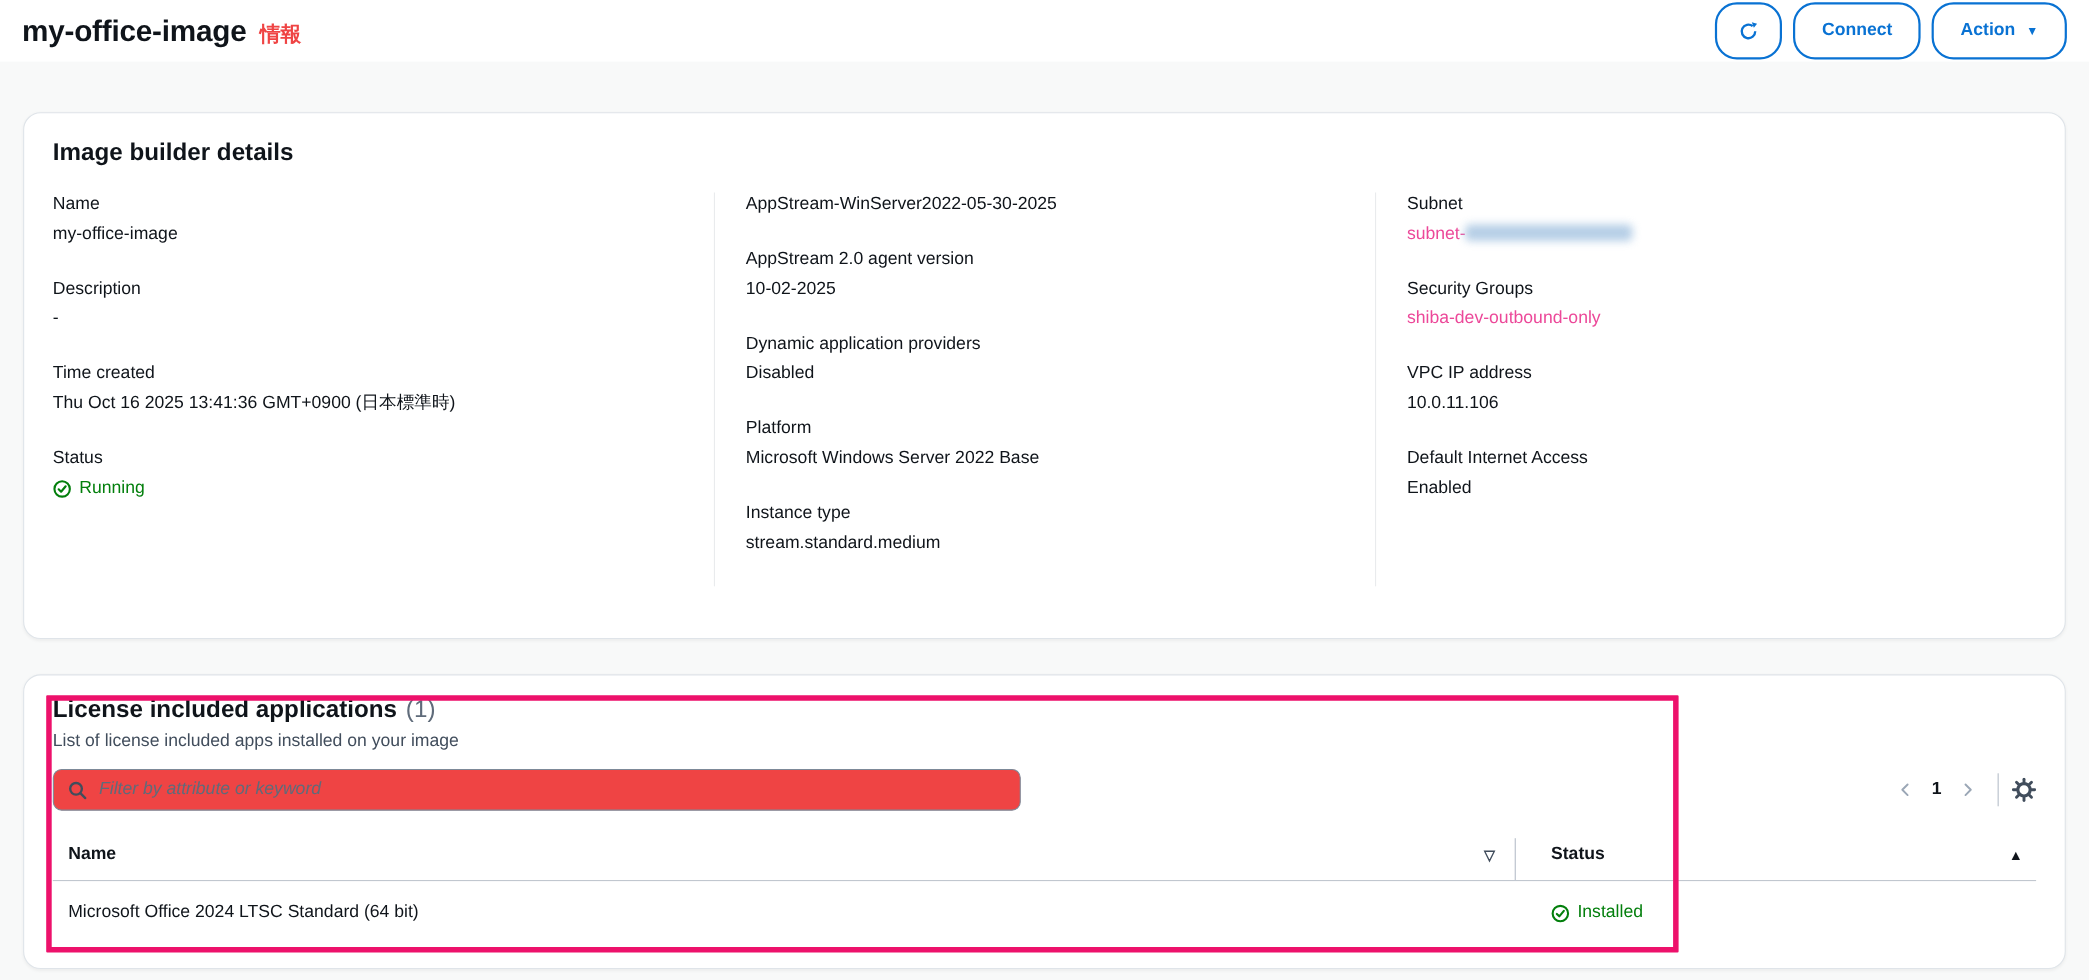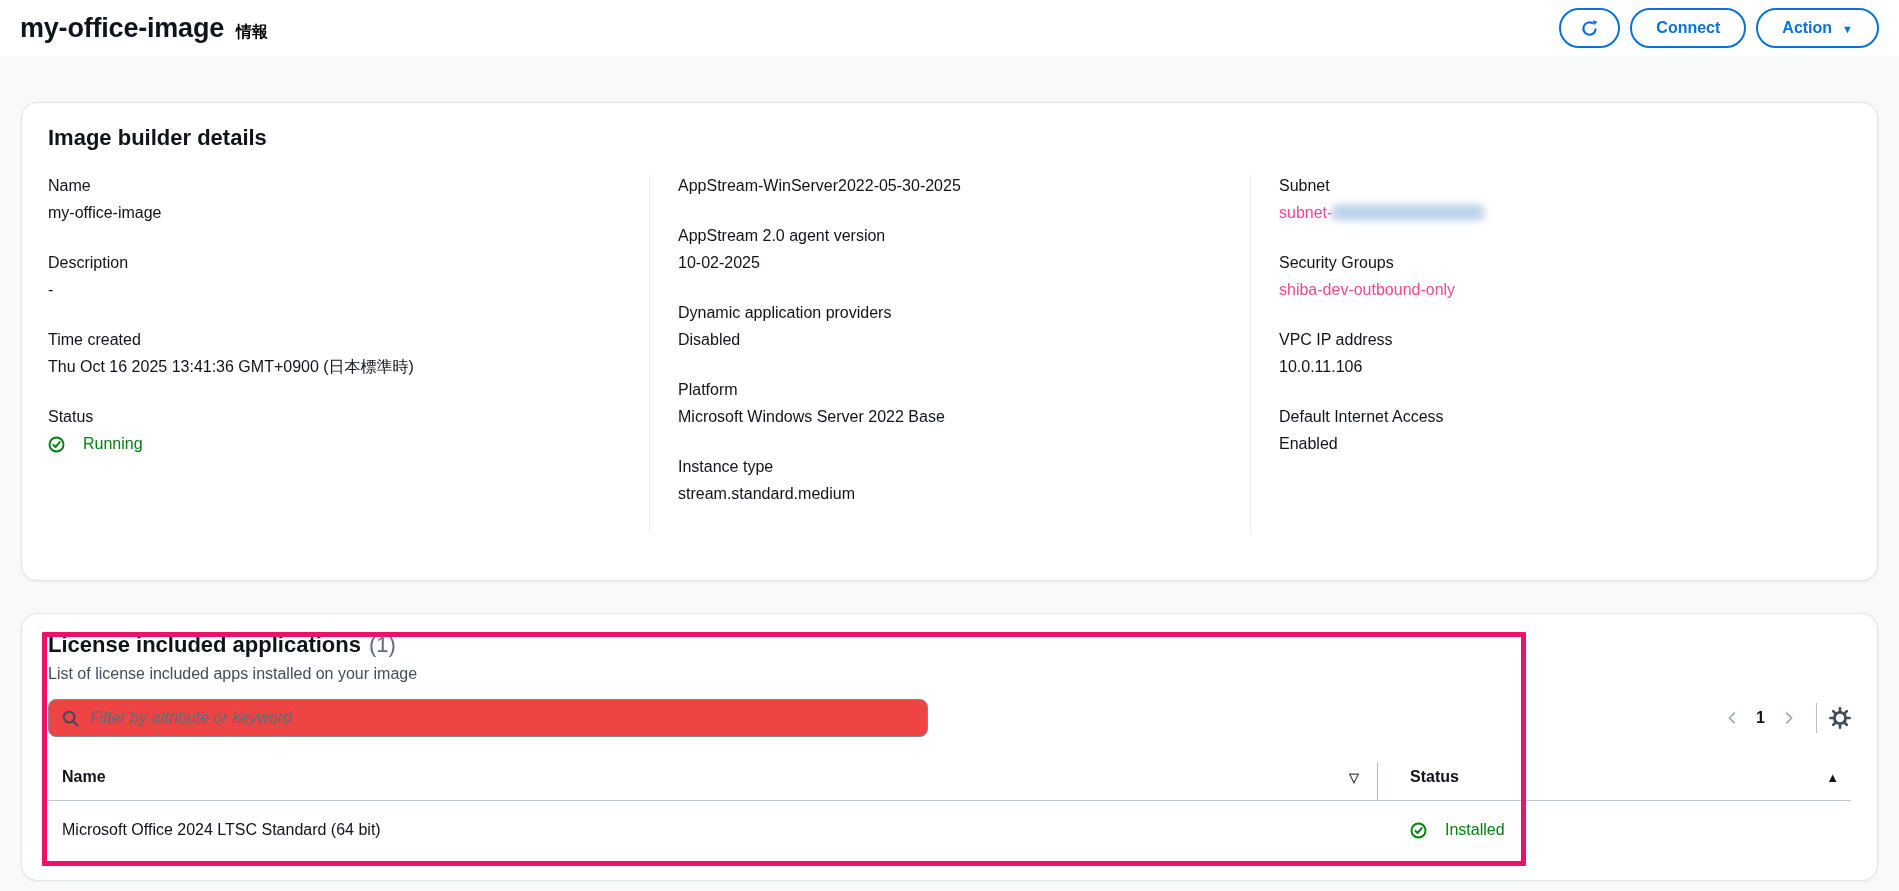--- a/index.html
+++ b/index.html
@@ -11,24 +11,24 @@
     color:#0f141a;
     -webkit-font-smoothing:antialiased;
   }
   
   .topbar {
     height:56px; padding:0 20px; background:#ffffff;
     display:flex; align-items:center; justify-content:space-between;
   }
   .title-wrap { display:flex; align-items:baseline; gap:12px; }
   .page-title { font-size:27px; font-weight:700; margin:0; letter-spacing:-0.2px; }
-  .info-link { color:#000000; font-size:16px; font-weight:700; text-decoration:none; cursor:pointer; }
+  .info-link { color:#ef4444; font-size:19px; font-weight:700; text-decoration:none; cursor:pointer; }
   .actions { display:flex; align-items:center; gap:10px; }
   .btn {
-    height:40px; border:2px solid #0972d3; border-radius:20px; background:#fff;
+    height:52px; border:2px solid #0972d3; border-radius:20px; background:#fff;
     color:#0972d3; font-weight:700; font-size:16px; padding:0 24px;
     display:inline-flex; align-items:center; gap:10px; cursor:pointer;
     font-family:inherit;
   }
   .btn-icon { padding:0 20px; }
   .caret { font-size:11px; line-height:1; position:relative; top:1px; }
   
   .content {
     background:#f8f9f9; height:835px; padding:46px 21px 0;
   }
@@ -38,21 +38,21 @@
   }
   .card-details { height:479px; padding:22px 26px 10px; }
   .card-title { font-size:22px; font-weight:700; margin:0 0 24px; }
   .grid { display:grid; grid-template-columns:1fr 1fr 1fr; }
   .col { padding-right:28px; }
   .col + .col { border-left:1px solid #e9ebed; padding-left:28px; }
   .field { margin-bottom:28px; }
   .field .label { font-size:16px; line-height:22px; margin-bottom:5px; }
   .field .value { font-size:16px; line-height:22px; }
   .link { color:#ec4899; text-decoration:none; cursor:pointer;margin-top:12px; }
-  .status-green { color:#037f0c; display:inline-flex; align-items:center; gap:18px; }
+  .status-green { color:#037f0c; display:inline-flex; align-items:center; gap:7px; }
   .redact {
     display:inline-block; vertical-align:-2px; width:152px; height:15px;
     background:#a9c6e2; border-radius:4px; filter:blur(4px); opacity:.85;
   }
   
   .card-apps { margin-top:32px; height:268px; padding:18px 26px; position:relative; }
   .annotation {
     position:absolute; left:20px; top:18px; width:1484px; height:234px;
     border:5px solid #ed116b; pointer-events:none; z-index:5; border-radius:1px;
   }

